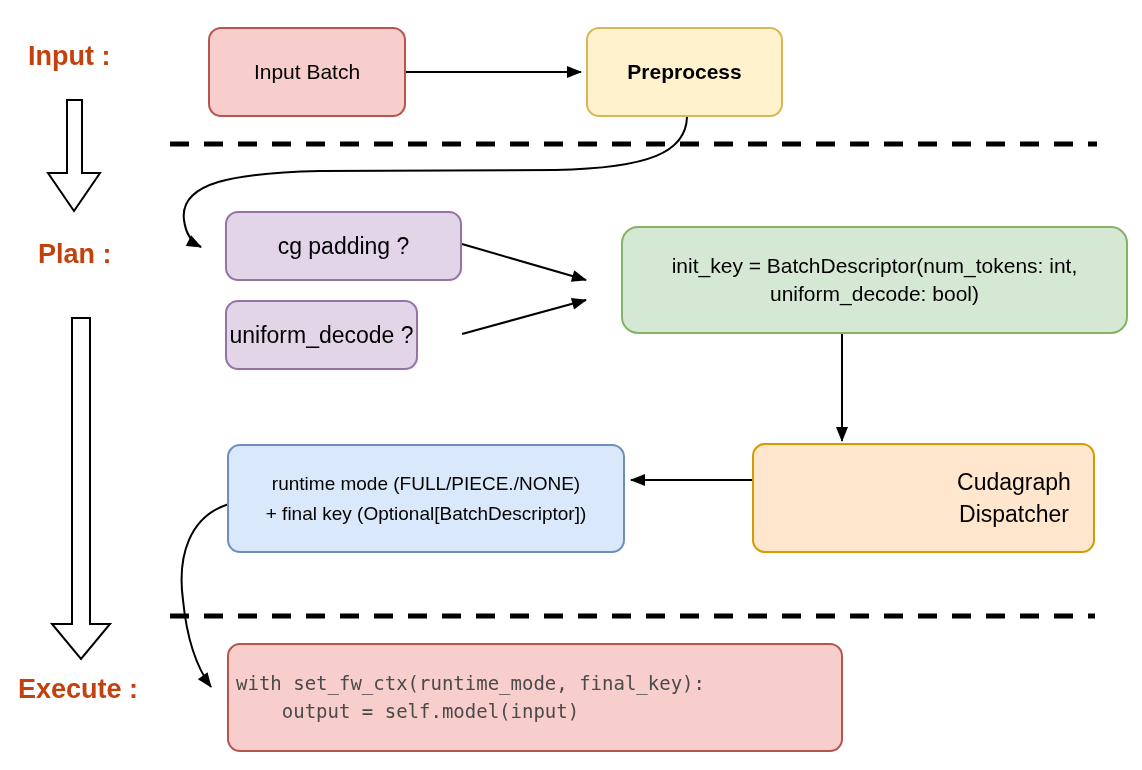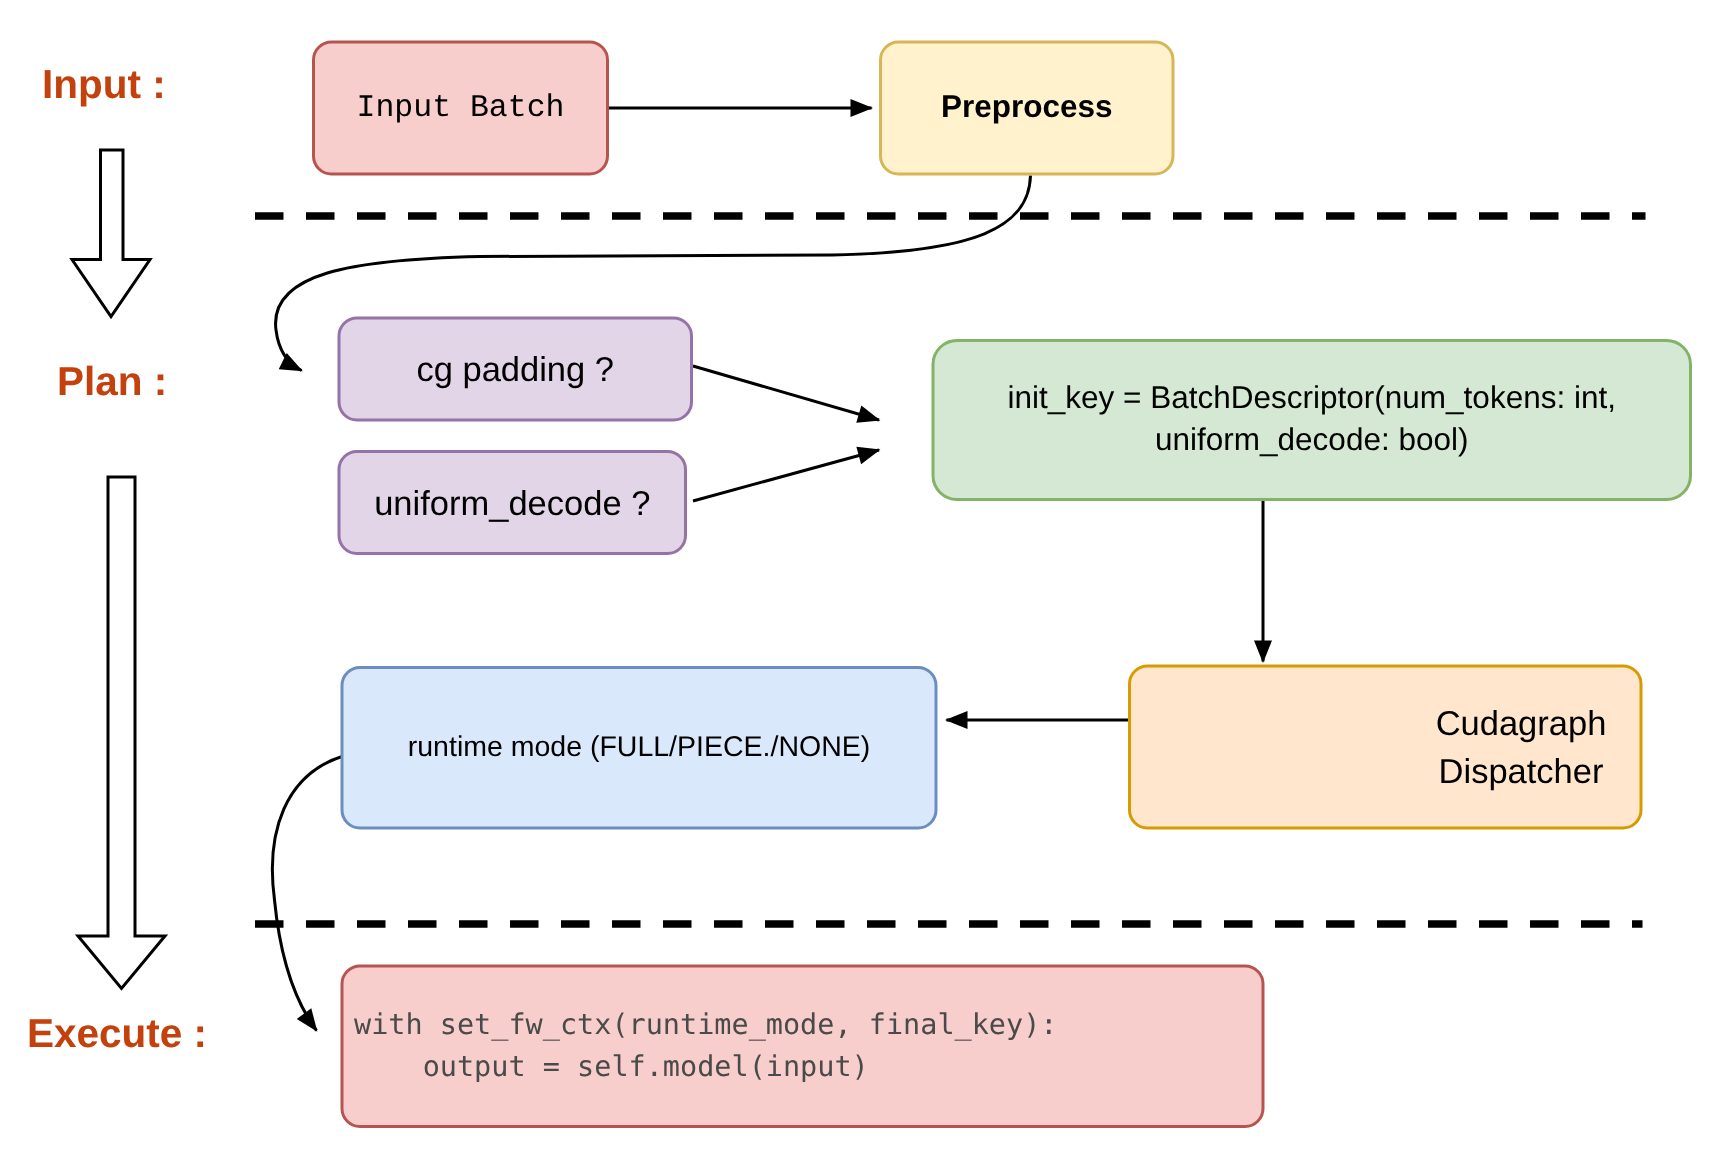--- a/index.html
+++ b/index.html
@@ -19,32 +19,32 @@
     color:#000;
   }
   .stage-label{
     position:absolute;
     font-weight:bold;
     font-size:27px;
     color:#c2410c;
     white-space:nowrap;
   }
   
-  .pink   {background:var(--pink-fill);   border:2px solid var(--pink-stroke);   border-radius:13px;font-family:Liberation Mono, monospace;}
+  .pink   {background:var(--pink-fill);   border:2px solid var(--pink-stroke);   border-radius:13px;}
   .yellow {background:var(--yellow-fill); border:2px solid var(--yellow-stroke); border-radius:13px;}
   .purple {background:var(--purple-fill); border:2px solid var(--purple-stroke); border-radius:13px;}
   .green  {background:var(--green-fill);  border:2px solid var(--green-stroke);  border-radius:17px;margin-left:33px;}
   .blue   {background:var(--blue-fill);   border:2px solid var(--blue-stroke);   border-radius:13px;}
   .orange-outer{background:var(--orange-fill); border:2px solid var(--orange-stroke); border-radius:13px;}
   .orange-inner{background:var(--orange-inner-fill); border:2px solid var(--orange-stroke); border-radius:11px;}
 
   #node-input-batch   {left:208px; top:27px;  width:198px; height:90px;  font-size:21px;}
   #node-preprocess    {left:586px; top:27px;  width:197px; height:90px;  font-size:21px;font-weight:bold;}
   #node-cg-padding    {left:225px; top:211px; width:237px; height:70px;  font-size:23px;}
-  #node-uniform-decode{left:225px; top:300px; width:233px; height:70px;  font-size:23px;text-align:center;}
+  #node-uniform-decode{left:225px; top:300px; width:193px; height:70px;  font-size:23px;text-align:center;}
   #node-init-key      {left:588px; top:226px; width:507px; height:108px; font-size:21px; line-height:1.35;}
   #node-cudagraph     {left:752px; top:443px; width:343px; height:110px;}
   #node-cudagraph .side-label{
     position:absolute; left:185px; right:4px; top:0; bottom:0;
     display:flex; align-items:center; justify-content:center;
     font-size:23px; line-height:1.4; text-align:center;
   }
   #node-dispatch      {left:754px; top:445px; width:180px; height:71px;  font-size:19px;}
   #node-runtime-mode  {left:227px; top:444px; width:398px; height:109px; font-size:19px; line-height:1.55;}
   #node-execute-code  {
@@ -112,20 +112,21 @@
     <span>uniform_decode: bool)</span>
   </div>
 
   <div class="node orange-outer" id="node-cudagraph">
     <div class="side-label">Cudagraph Dispatcher</div>
   </div>
 
 
   <div class="node blue" id="node-runtime-mode">
     <span>runtime mode (FULL/PIECE./NONE)</span>
+    <span>+ final key (Optional[BatchDescriptor])</span>
   </div>
 
   <div class="node pink" id="node-execute-code">
     <span class="pre">with set_fw_ctx(runtime_mode, final_key):</span>
     <span class="pre">    output = self.model(input)</span>
   </div>
 
 </div>
 
 </body></html>

